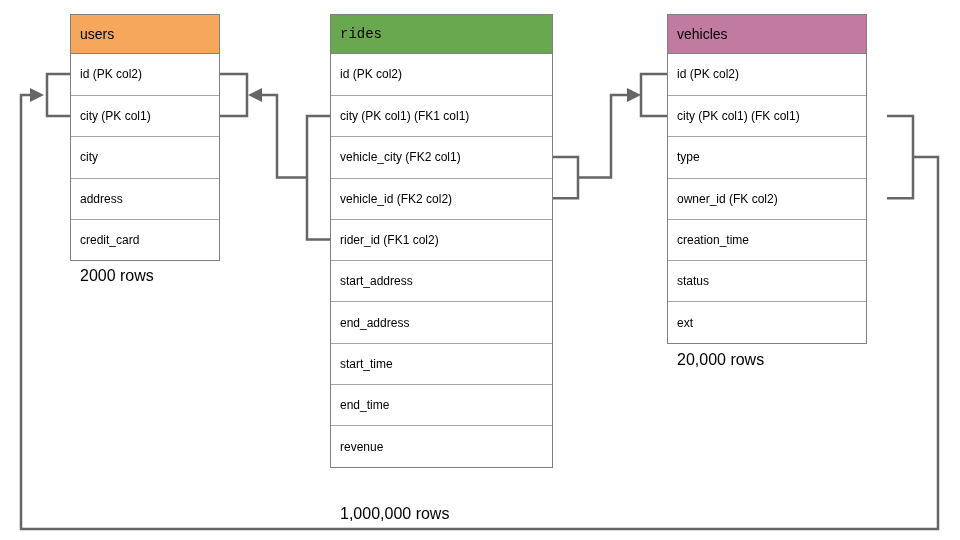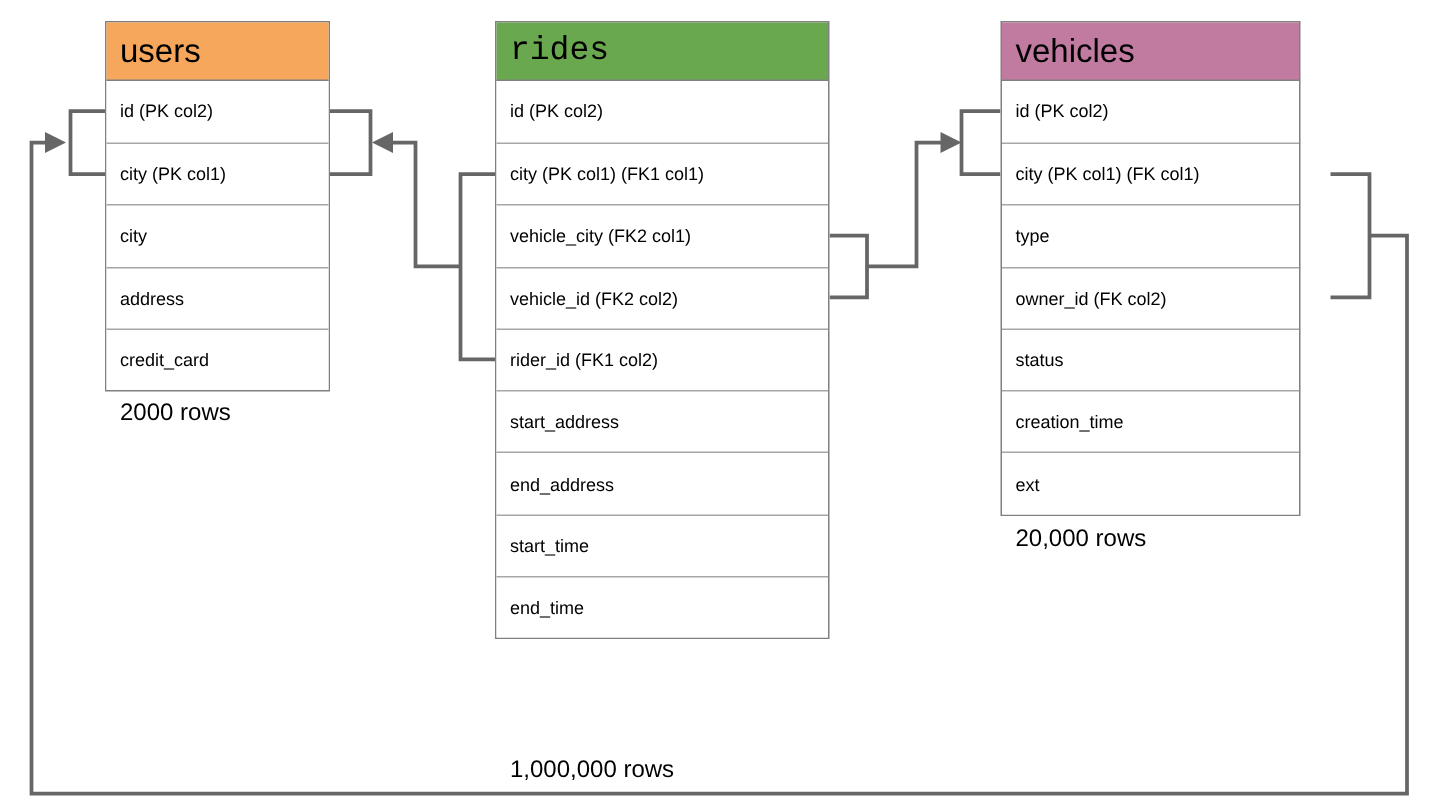--- a/index.html
+++ b/index.html
@@ -17,21 +17,21 @@
     position: absolute;
     background: #ffffff;
     border: 1px solid #808080;
     box-sizing: border-box;
     z-index: 2;
   }
   .tbl .hdr {
     height: 38.7px;
     display: flex; align-items: center;
     padding: 0 9px;
-    font-size: 22px;
+    font-size: 14px;
     border-bottom: 1px solid #808080;
     box-sizing: border-box;
     white-space: nowrap; overflow: hidden;
   }
   .tbl .row {
     height: 41.3px;
     display: flex; align-items: center;
     padding: 0 9px;
     font-size: 12px;
     background: #ffffff;
@@ -97,28 +97,29 @@
     <div class="hdr" style="background-color: rgb(106, 168, 79); font-family: Liberation Mono, monospace;">rides</div>
     <div class="row">id (PK col2)</div>
     <div class="row">city (PK col1) (FK1 col1)</div>
     <div class="row">vehicle_city (FK2 col1)</div>
     <div class="row">vehicle_id (FK2 col2)</div>
     <div class="row">rider_id (FK1 col2)</div>
     <div class="row">start_address</div>
     <div class="row">end_address</div>
     <div class="row">start_time</div>
     <div class="row">end_time</div>
+    <div class="row">revenue</div>
   </div>
   <div class="caption cap-rides">1,000,000 rows</div>
 
   <div class="tbl tbl-vehicles">
     <div class="hdr" style="background-color: rgb(194, 123, 160);">vehicles</div>
     <div class="row">id (PK col2)</div>
     <div class="row">city (PK col1) (FK col1)</div>
     <div class="row">type</div>
     <div class="row">owner_id (FK col2)</div>
+    <div class="row">creation_time</div>
     <div class="row">status</div>
-    <div class="row">creation_time</div>
     <div class="row">ext</div>
   </div>
   <div class="caption cap-vehicles">20,000 rows</div>
 
 </div>
 
 </body></html>

